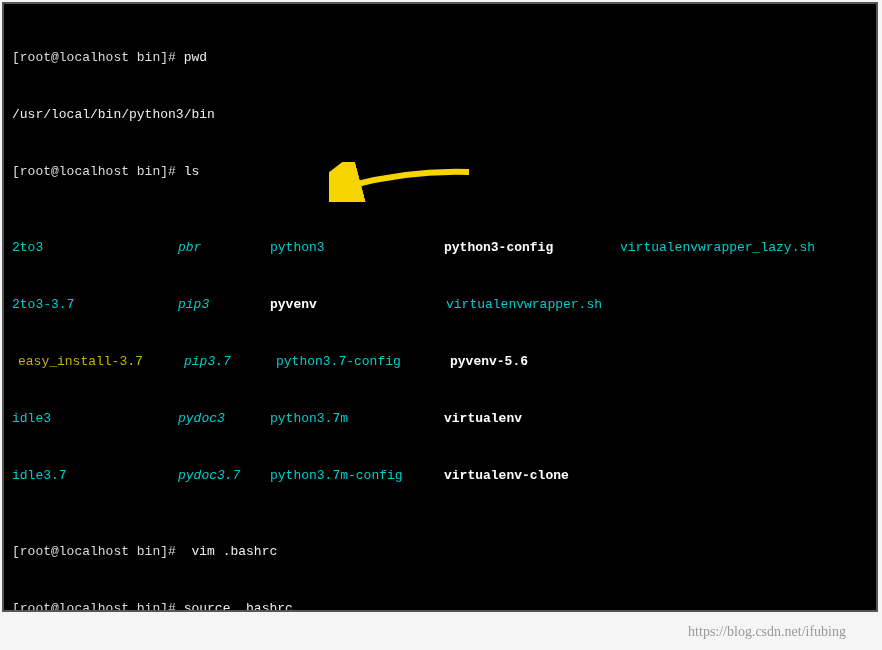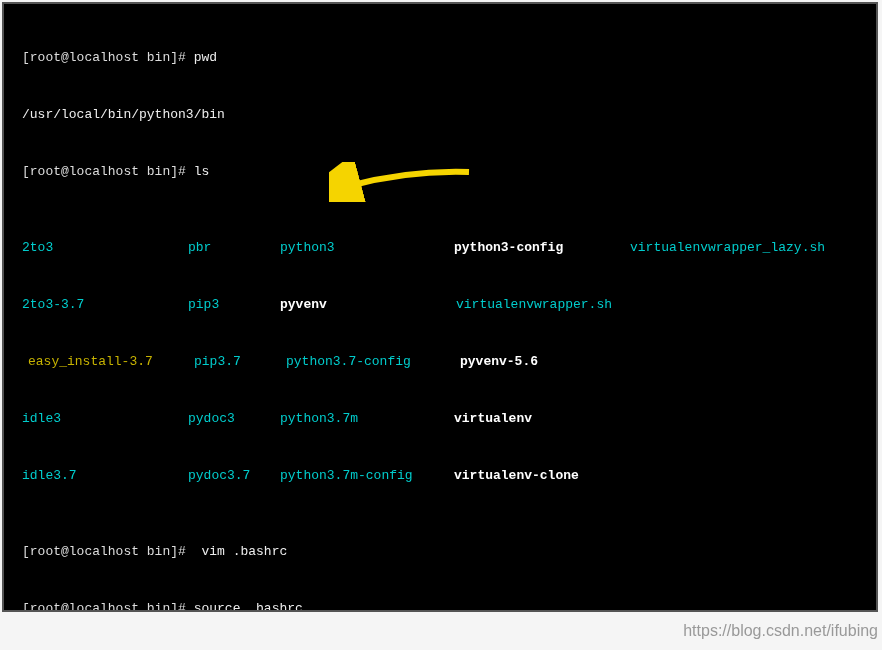--- a/index.html
+++ b/index.html
@@ -9,51 +9,51 @@
       width: 882px;
       height: 650px;
       position: relative;
     }
     .terminal {
       background: #000;
       border: 2px solid #555;
       width: 876px;
       height: 610px;
       margin: 2px;
-      padding: 6px 18px;
+      padding: 6px 8px;
       font-size: 13px;
       line-height: 19px;
       color: #ccc;
       overflow: hidden;
       position: relative;
       white-space: pre;
     }
     .prompt { color: #ddd; }
     .output-white { color: #eee; }
     .cyan { color: #00cccc; }
     .yellow { color: #c7b300; margin-left: 6px; }
     .cyan-bold { color: #ffffff; font-weight: bold; }
     .row { display: block; }
     .ls-row { display: flex; align-items: center; }
     .col1 { width: 166px; }
-    .col2 { width: 92px; }
+    .col2 { width: 92px; font-style: italic; }
     .col3 { width: 174px; }
     .col4 { width: 176px; }
     .col5 { flex: 1; }
     .arrow {
       position: absolute;
       pointer-events: none;
     }
     .watermark {
       position: absolute;
-      right: 4px;
+      right: 36px;
       bottom: 10px;
       color: #999;
-      font-family: Liberation Sans, sans-serif;
-      font-size: 16px;
+      font-family: Liberation Serif, serif;
+      font-size: 14px;
     }
   </style>
 </head>
 <body>
 
 <div class="terminal">
   <span class="row"><span class="prompt">[root@localhost bin]# </span><span class="output-white">pwd</span></span>
   <span class="row output-white">/usr/local/bin/python3/bin</span>
   <span class="row"><span class="prompt">[root@localhost bin]# </span><span class="output-white">ls</span></span>
 

